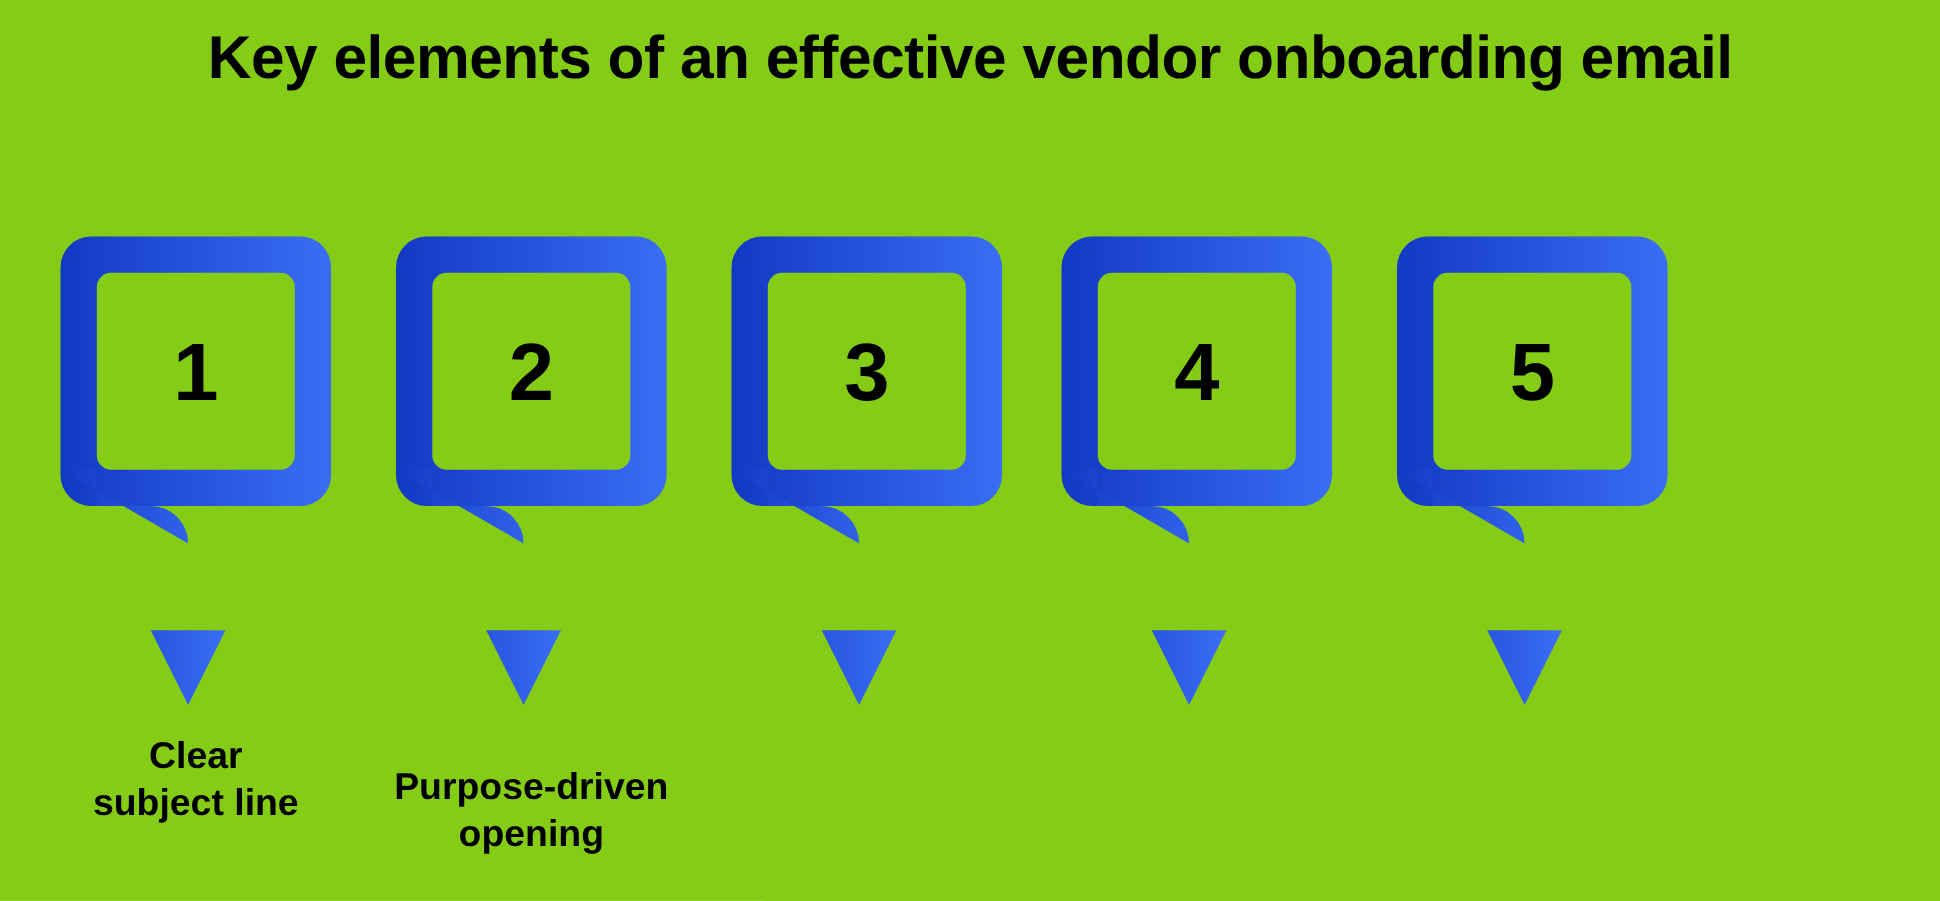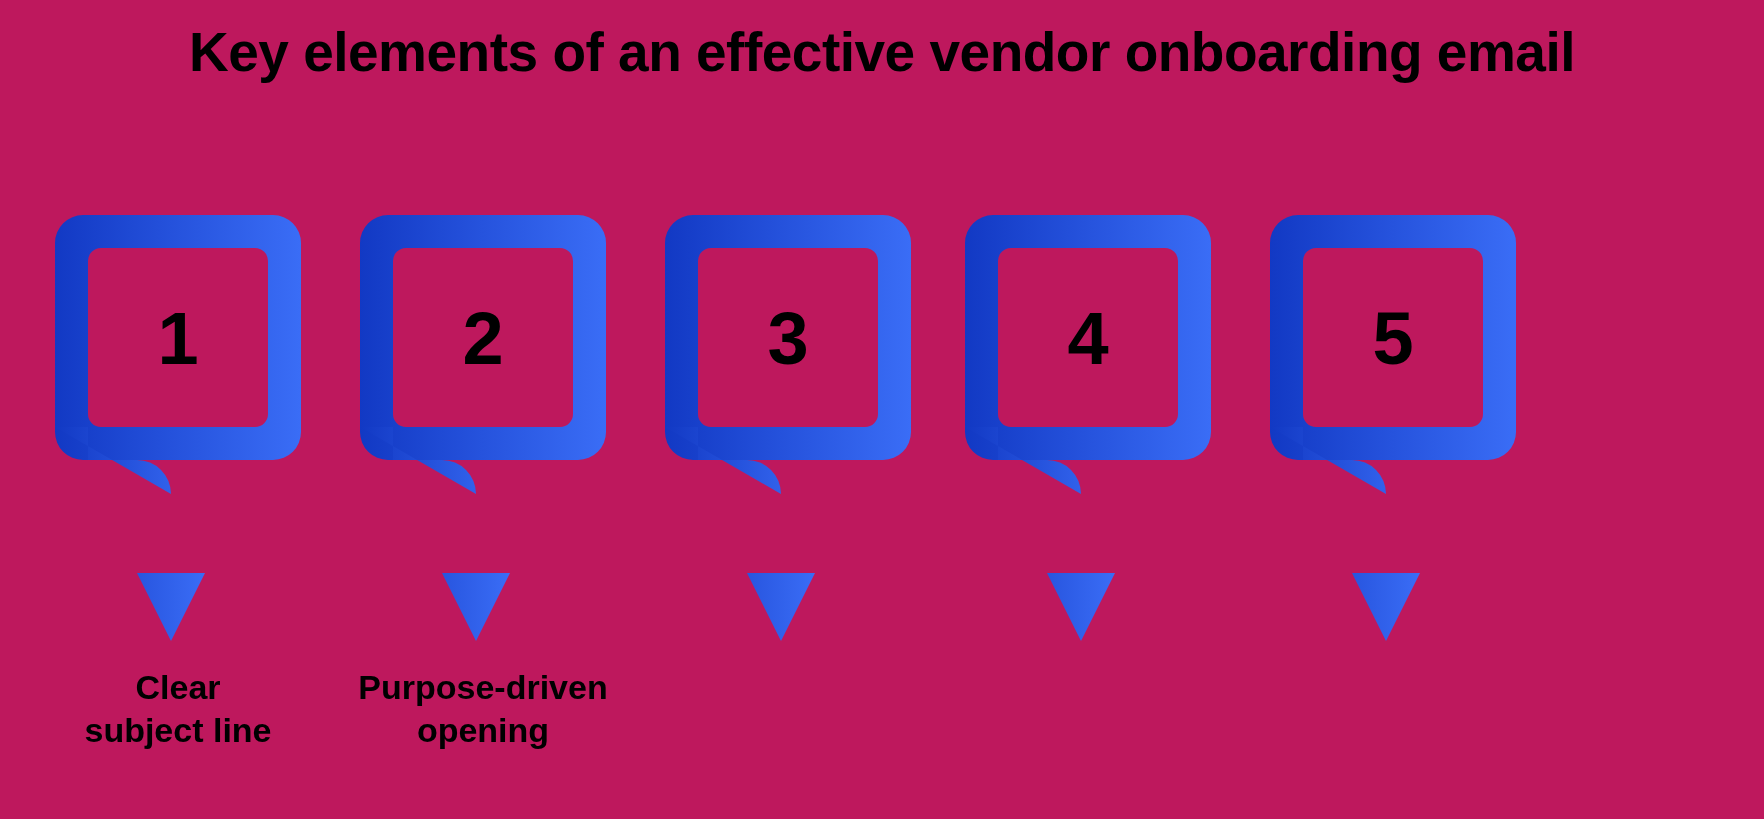--- a/index.html
+++ b/index.html
@@ -11,21 +11,21 @@
     width: 1764px;
     height: 819px;
     font-family: "Liberation Sans", sans-serif;
     overflow: hidden;
     position: relative;
   }
   #infographic {
     position: relative;
     width: 1764px;
     height: 819px;
-    background: #be185d;
+    background: #84cc16;
   }
   #chart-title {
     position: absolute;
     left: 0;
     top: 22px;
     width: 1764px;
     text-align: center;
     font-size: 55px;
     font-weight: bold;
     letter-spacing: -0.5px;
@@ -168,21 +168,21 @@
                L 146 573
                L 180 573
                L 146 641
                L 112 573
                L 146 573
                L 146 494
                A 0 0 0 0 0 146 494
                Z" fill="url(#stepgrad1)"></path>
     </svg>
     <div class="step-number">2</div>
-    <div class="step-label" style="top: 666px;">Purpose-driven
+    <div class="step-label" style="top: 694px;">Purpose-driven
 opening</div>
   </div>
 
   <div class="step" style="left: 635px;">
     <svg class="step-graphic" viewBox="0 0 306 660" xmlns="http://www.w3.org/2000/svg">
       <defs>
         <linearGradient class="step-gradient" x1="0" y1="0" x2="1" y2="0" id="stepgrad2">
           <stop offset="0" class="grad-start" stop-color="#1239c4"></stop>
           <stop offset="1" class="grad-end" stop-color="#3a6df6"></stop>
         </linearGradient>

